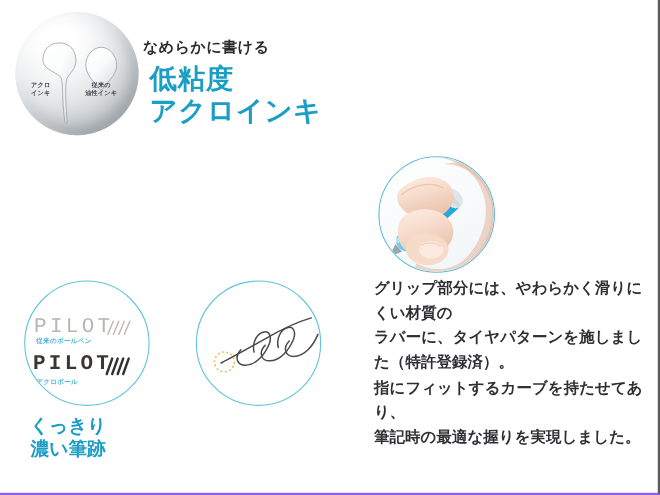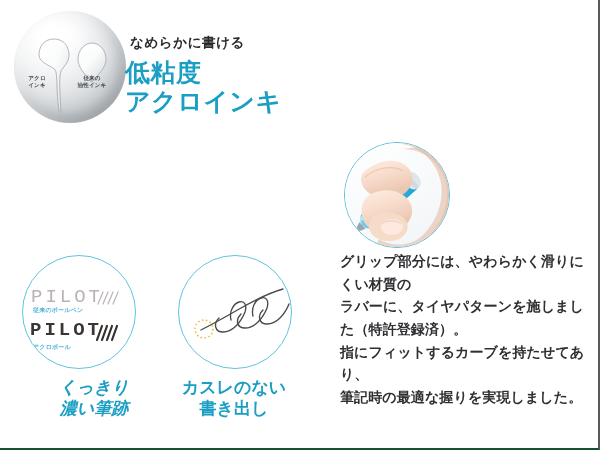--- a/index.html
+++ b/index.html
@@ -13,21 +13,21 @@
   }
 
   #page {
     position: relative;
     width: 600px;
     height: 450px;
     background: #ffffff;
     overflow: hidden;
     box-sizing: border-box;
     border-right: 2px solid #5a5a5a;
-    border-bottom: 2px solid #14532d;
+    border-bottom: 2px solid #8b5cf6;
   }
 
   
   .kicker {
     position: absolute;
     font-size: 13.5px;
     font-weight: 700;
     color: #2b2b2b;
     letter-spacing: 0.6px;
     white-space: nowrap;
@@ -173,21 +173,21 @@
       <path d="M71 38 C74.5 35.5 79 35.5 82 37.5" fill="none" stroke="#ffffff" stroke-width="2" stroke-linecap="round" opacity="0.9"></path>
     </svg>
     <div class="droplabel" style="left:8px; top:64px; width:30px;">アクロ
 インキ</div>
     <div class="droplabel" style="left:58px; top:64px; width:40px;">従来の
 油性インキ</div>
   </div>
 
   <div class="kicker" style="left:130px; top:34px;">なめらかに書ける</div>
 
-  <div class="headline" style="left:125px; top:58px;">低粘度
+  <div class="headline" style="left:136px; top:58px;">低粘度
 アクロインキ</div>
 
 
   <div class="samplecircle" style="left:22px; top:255px; width:112px; height:112px;">
     <div class="pilot-word pilot-faint" style="left:8px; top:30px;">PILOT</div>
     <svg width="112" height="112" viewBox="0 0 112 112" style="pointer-events:none">
 
       <g stroke="#bdb8b5" stroke-width="1.3" stroke-linecap="round" fill="none">
         <path d="M75 48 L80 36"></path>
           <path d="M80 48 L85 36"></path>
@@ -215,25 +215,23 @@
                  C68 50 66 44 60 46 C54 48 50 56 52 64"></path>
         <path d="M62 58 C56 64 58 72 66 72 C76 72 84 62 88 52
                  C90 46 88 40 82 42 C76 44 72 52 74 60"></path>
         <path d="M84 54 C78 60 80 68 88 68 C98 68 106 58 110 48"></path>
       </g>
 
       <circle cx="25" cy="73" r="9" fill="none" stroke="#f0b93c" stroke-width="1.5" stroke-dasharray="1.6 2.4"></circle>
     </svg>
   </div>
 
-  <div class="caption" style="left:38px; top:377px; width:112px;font-style:italic;">くっきり
+  <div class="caption" style="left:6px; top:377px; width:112px;">くっきり
 濃い筆跡</div>
 
-  <div class="caption" style="left:178px; top:377px; width:112px;">カスレのない
-書き出し</div>
 
   <div class="photocircle">
     <svg width="104" height="104" viewBox="0 0 104 104">
       <defs>
         <linearGradient id="skin" x1="0" y1="0" x2="0.4" y2="1">
           <stop offset="0%" stop-color="#fdeee4"></stop>
           <stop offset="45%" stop-color="#f8ddcd"></stop>
           <stop offset="100%" stop-color="#e9c3ad"></stop>
         </linearGradient>
         <linearGradient id="penblue" x1="0" y1="0" x2="1" y2="0.2">

